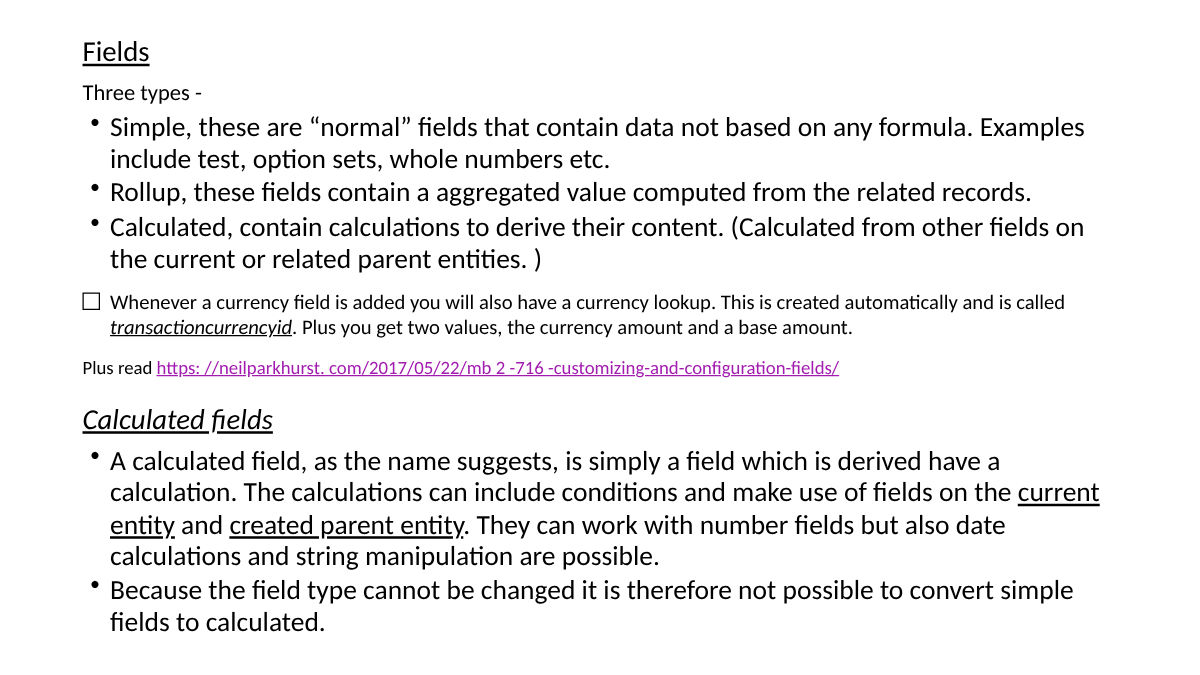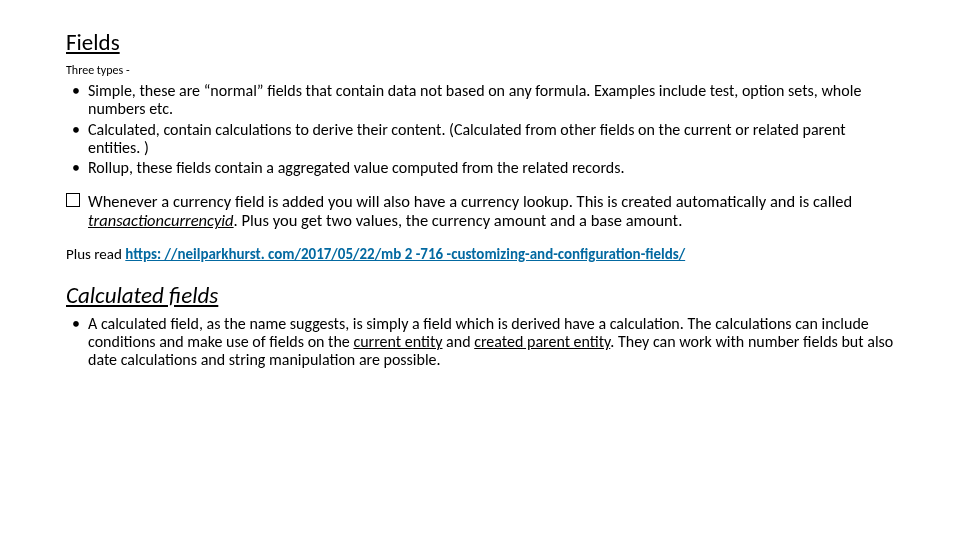--- a/index.html
+++ b/index.html
@@ -18,31 +18,31 @@
     box-sizing: border-box;
     padding: 28px 60px 20px 66px;
   }
   .heading {
     font-size: 23px;
     text-decoration: underline;
     margin: 0 0 8px 0;
     font-weight: 400;
   }
   .para {
-    font-size: 12px;
+    font-size: 18px;
     line-height: 1.15;
     margin: 0 0 4px 0;
   }
   ul.bullets {
     list-style: none;
     padding: 0;
     margin: 0 0 14px 0;
   }
   ul.bullets li {
-    font-size: 16px;
+    font-size: 22px;
     line-height: 1.15;
     padding-left: 22px;
     position: relative;
     margin: 0 0 2px 0;
   }
   ul.bullets li::before {
     content: "•";
     position: absolute;
     left: 6px;
     top: 0;
@@ -65,23 +65,22 @@
     box-sizing: border-box;
   }
   em.u {
     font-style: italic;
   }
   .also {
     font-size: 15px;
     margin: 0 0 18px 0;
   }
   a.link {
-    color: #0369a1;
+    color: #a21caf;
     text-decoration: underline;
-    font-weight: bold;
   }
   .u { text-decoration: underline; }
   .heading2 {
     font-size: 23px;
     text-decoration: underline;
     margin: 6px 0 6px 0;
     font-weight: 400;
     font-style: italic;
   }
 </style>
@@ -89,34 +88,35 @@
 <body>
 
 <div class="slide">
 
   <h2 class="heading">Fields</h2>
 
   <p class="para">Three types -</p>
 
   <ul class="bullets">
     <li>Simple, these are “normal” fields that contain data not based on any formula. Examples include test, option sets, whole numbers etc.</li>
+    <li>Rollup, these fields contain a aggregated value computed from the related records.</li>
     <li>Calculated, contain calculations to derive their content. (Calculated from other fields on the current or related parent entities. )</li>
-    <li>Rollup, these fields contain a aggregated value computed from the related records.</li>
   </ul>
 
   <div class="checkbox-block">
     <span class="cbx"></span>
     <span>Whenever a currency field is added you will also have a currency lookup. This is created automatically and is called </span><em class="u">transactioncurrencyid</em><span>. Plus you get two values, the currency amount and a base amount.</span>
   </div>
 
   <p class="also">
     <span>Plus read </span><a class="link">https: //neilparkhurst. com/2017/05/22/mb 2 -716 -customizing-and-configuration-fields/</a>
   </p>
 
   <h2 class="heading2">Calculated fields</h2>
 
   <ul class="bullets">
     <li>
       <span>A calculated field, as the name suggests, is simply a field which is derived have a calculation. The calculations can include conditions and make use of fields on the </span><span class="u">current entity</span><span> and </span><span class="u">created parent entity</span><span>. They can work with number fields but also date calculations and string manipulation are possible.</span>
     </li>
+    <li>Because the field type cannot be changed it is therefore not possible to convert simple fields to calculated.</li>
   </ul>
 
 </div>
 
 </body></html>

